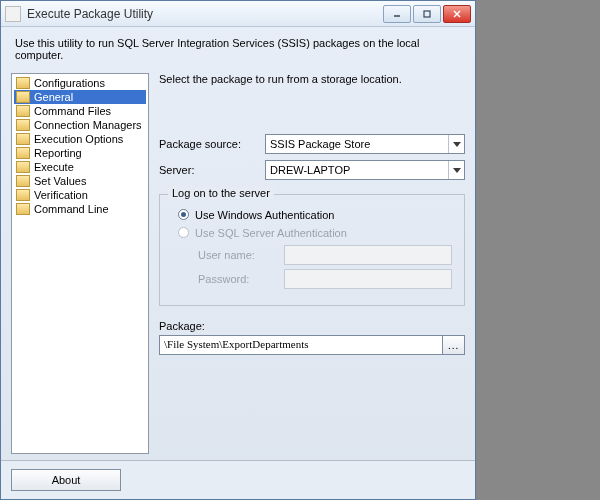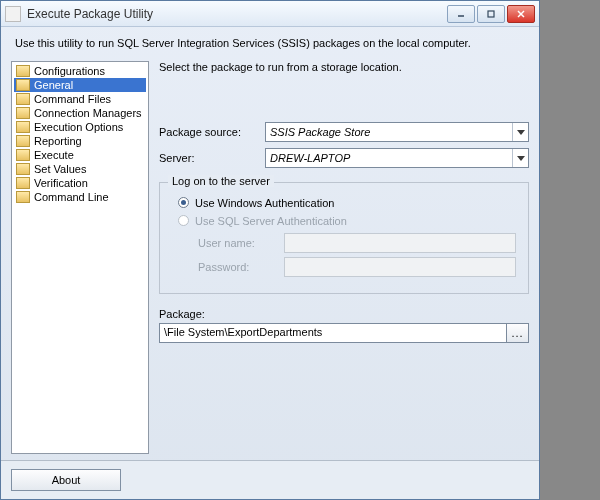--- a/index.html
+++ b/index.html
@@ -6,21 +6,21 @@
   body {
     margin: 0;
     font-family: "Segoe UI", Tahoma, sans-serif;
     font-size: 11px;
     background: #888;
     width: 600px;
     height: 500px;
     overflow: hidden;
   }
   .window {
-    width: 540px;
+    width: 476px;
     height: 500px;
     background: linear-gradient(#e8eef7, #dde5ef);
     border: 1px solid #5a7aa0;
     display: flex;
     flex-direction: column;
   }
   .titlebar {
     height: 26px;
     background: linear-gradient(#f7fbff, #dfe9f5);
     display: flex;
@@ -105,21 +105,20 @@
   .row .label { width: 106px; }
   .combo {
     flex: 1;
     height: 20px;
     background: #fff;
     border: 1px solid #7b8a9c;
     display: flex;
     align-items: center;
     padding: 0 4px;
     position: relative;
-    font-style: italic;
   }
   .combo .arrow {
     position: absolute;
     right: 0; top: 0; bottom: 0;
     width: 16px;
     border-left: 1px solid #b9c3d0;
     display: flex; align-items: center; justify-content: center;
   }
   .groupbox {
     border: 1px solid #bcc4cf;
@@ -159,21 +158,21 @@
     margin: 4px 0 4px 26px;
   }
   .cred-row .clabel { width: 86px; }
   .textfield {
     flex: 1;
     height: 20px;
     background: #f0f2f4;
     border: 1px solid #c4cbd3;
   }
   .pkg-label { margin-top: 14px; margin-bottom: 3px; }
-  .pkg-row { display: flex; }
+  .pkg-row { display: flex; font-family: Liberation Serif, serif; }
   .pkg-input {
     flex: 1;
     height: 20px;
     background: #fff;
     border: 1px solid #7b8a9c;
     padding: 2px 4px;
   }
   .browse-btn {
     width: 22px; height: 20px;
     border: 1px solid #7b8a9c;

